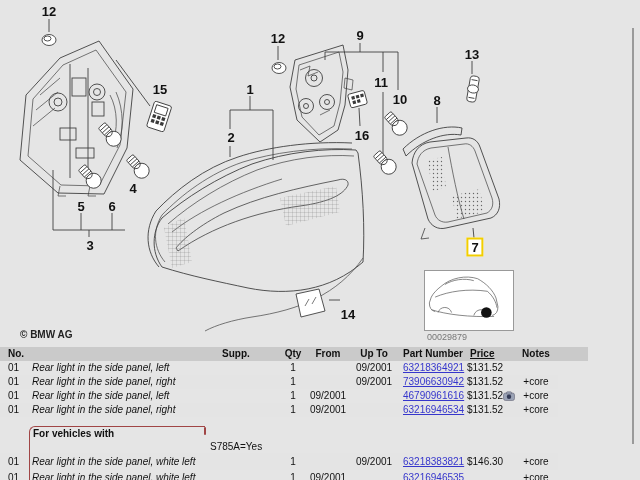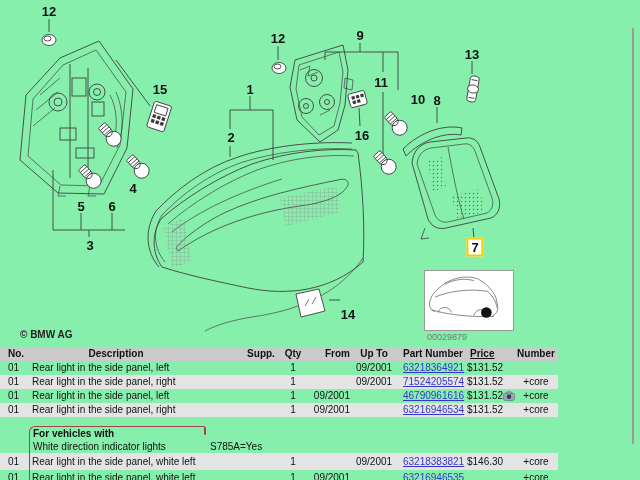--- a/index.html
+++ b/index.html
@@ -1,41 +1,41 @@
 <!DOCTYPE html>
 <html><head>
 <meta charset="utf-8">
 <style>
   html,body{margin:0;padding:0;background:#fff;}
-  .stage{position:relative;width:640px;height:480px;background:#86efac;overflow:hidden;
+  .stage{position:relative;width:640px;height:480px;background:#e5e5e5;overflow:hidden;
          font-family:"Liberation Sans",sans-serif;color:#111;}
   svg{position:absolute;left:0;top:0;}
   .diagram{z-index:1;}
   
   .callout{position:absolute;z-index:3;transform:translate(-50%,-50%);
            font-size:13px;font-weight:bold;color:#111;white-space:nowrap;line-height:1;}
   .callout.highlighted{background:#fff;border:2px solid #f2ce00;padding:1px 3px;}
   
   .car-thumb{position:absolute;left:424px;top:270px;width:88px;height:59px;
              border:1px solid #999;background:#fff;z-index:2;}
   .image-number{position:absolute;left:427px;top:332px;font-size:9px;color:#777;z-index:2;}
   .copyright{position:absolute;left:20px;top:329px;font-size:10px;font-weight:bold;color:#222;z-index:2;}
   .scrollbar{position:absolute;left:632px;top:28px;width:2px;height:416px;background:#9a9a9a;z-index:5;}
   
   .ptable{position:absolute;left:0;top:347px;width:640px;z-index:2;font-size:10px;}
   .trow{position:absolute;left:0;width:558px;}
   .trow .cell{position:absolute;top:0;white-space:nowrap;overflow:visible;}
   .shaded{background:#e4e4e4;}
   .thead{background:#cacaca;font-weight:bold;}
   .c-no{left:8px;width:22px;}
-  .c-desc{left:32px;width:172px;}
+  .c-desc{left:32px;width:172px;font-style:italic;}
   .h-desc{left:66px;width:100px;text-align:center;}
-  .h-supp{left:239px;width:44px;text-align:center;}
+  .h-supp{left:222px;width:44px;}
   .c-qty{left:280px;width:26px;text-align:center;}
-  .c-from{left:306px;width:44px;text-align:right;}
+  .c-from{left:306px;width:44px;text-align:center;}
   .c-upto{left:351px;width:46px;text-align:center;}
   .c-part{left:403px;width:60px;}
   .c-price{left:467px;width:46px;}
   .c-notes{left:514px;width:44px;text-align:center;}
   .h-price{left:470px;width:40px;text-decoration:underline;}
   a.part-link{color:#3636cc;text-decoration:underline;cursor:pointer;}
   .photo-ic{position:absolute;left:503px;top:2px;}
   
   .note-bracket{position:absolute;left:29px;top:426px;width:175px;height:54px;
                 border-left:1.5px solid #a04545;border-top:1.5px solid #a04545;
@@ -216,21 +216,21 @@
   <span class="callout" style="left:160px;top:89px">15</span>
   <span class="callout" style="left:81px;top:206px">5</span>
   <span class="callout" style="left:112px;top:206px">6</span>
   <span class="callout" style="left:133px;top:188px">4</span>
   <span class="callout" style="left:90px;top:245px">3</span>
   <span class="callout" style="left:278px;top:38px">12</span>
   <span class="callout" style="left:250px;top:89px">1</span>
   <span class="callout" style="left:231px;top:137px">2</span>
   <span class="callout" style="left:360px;top:35px">9</span>
   <span class="callout" style="left:381px;top:82px">11</span>
-  <span class="callout" style="left:418px;top:99px">10</span>
+  <span class="callout" style="left:400px;top:99px">10</span>
   <span class="callout" style="left:362px;top:135px">16</span>
   <span class="callout" style="left:472px;top:54px">13</span>
   <span class="callout" style="left:437px;top:100px">8</span>
   <span class="callout highlighted" style="left:475px;top:247px">7</span>
   <span class="callout" style="left:348px;top:314px">14</span>
 
   <div class="car-thumb">
     <svg width="86" height="57" viewBox="424 270 88 59">
       <g fill="none" stroke="#666" stroke-width="0.8">
         <path d="M440,286 C450,277 466,274 478,278"></path>
@@ -247,47 +247,46 @@
     </svg>
   </div>
   <span class="image-number">00029879</span>
 
   <span class="copyright">© BMW AG</span>
 
   <div class="scrollbar"></div>
 
   <div class="ptable">
 
-    <div class="trow thead" style="top:0;height:14px;line-height:14px;">
+    <div class="trow thead" style="top:0;height:14px;line-height:14px;padding-left:30px;">
       <span class="cell c-no">No.</span>
-      <span class="cell h-desc">Description</span>
       <span class="cell h-supp">Supp.</span>
       <span class="cell c-qty">Qty</span>
       <span class="cell c-from">From</span>
       <span class="cell c-upto">Up To</span>
       <span class="cell c-part">Part Number</span>
       <span class="cell h-price">Price</span>
-      <span class="cell c-notes">Number</span>
+      <span class="cell c-notes">Notes</span>
     </div>
 
     <div class="trow" style="top:14px;height:14px;line-height:14px;">
       <span class="cell c-no">01</span>
       <span class="cell c-desc">Rear light in the side panel, left</span>
       <span class="cell c-qty">1</span>
       <span class="cell c-upto">09/2001</span>
       <a class="cell c-part part-link">63218364921</a>
       <span class="cell c-price">$131.52</span>
     </div>
 
     <div class="trow shaded" style="top:28px;height:14px;line-height:14px;">
       <span class="cell c-no">01</span>
       <span class="cell c-desc">Rear light in the side panel, right</span>
       <span class="cell c-qty">1</span>
       <span class="cell c-upto">09/2001</span>
-      <a class="cell c-part part-link">71524205574</a>
+      <a class="cell c-part part-link">73906630942</a>
       <span class="cell c-price">$131.52</span>
       <span class="cell c-notes">+core</span>
     </div>
 
     <div class="trow" style="top:42px;height:14px;line-height:14px;">
       <span class="cell c-no">01</span>
       <span class="cell c-desc">Rear light in the side panel, left</span>
       <span class="cell c-qty">1</span>
       <span class="cell c-from">09/2001</span>
       <a class="cell c-part part-link">46790961616</a>
@@ -328,16 +327,15 @@
       <span class="cell c-qty">1</span>
       <span class="cell c-from">09/2001</span>
       <a class="cell c-part part-link">63216946535</a>
       <span class="cell c-notes">+core</span>
     </div>
   </div>
 
   <div class="note-bracket"></div>
   <div class="note-hook"></div>
   <span class="note-title">For vehicles with</span>
-  <span class="note-sub">White direction indicator lights</span>
   <span class="note-cond">S785A=Yes</span>
 
 </div>
 
 </body></html>

